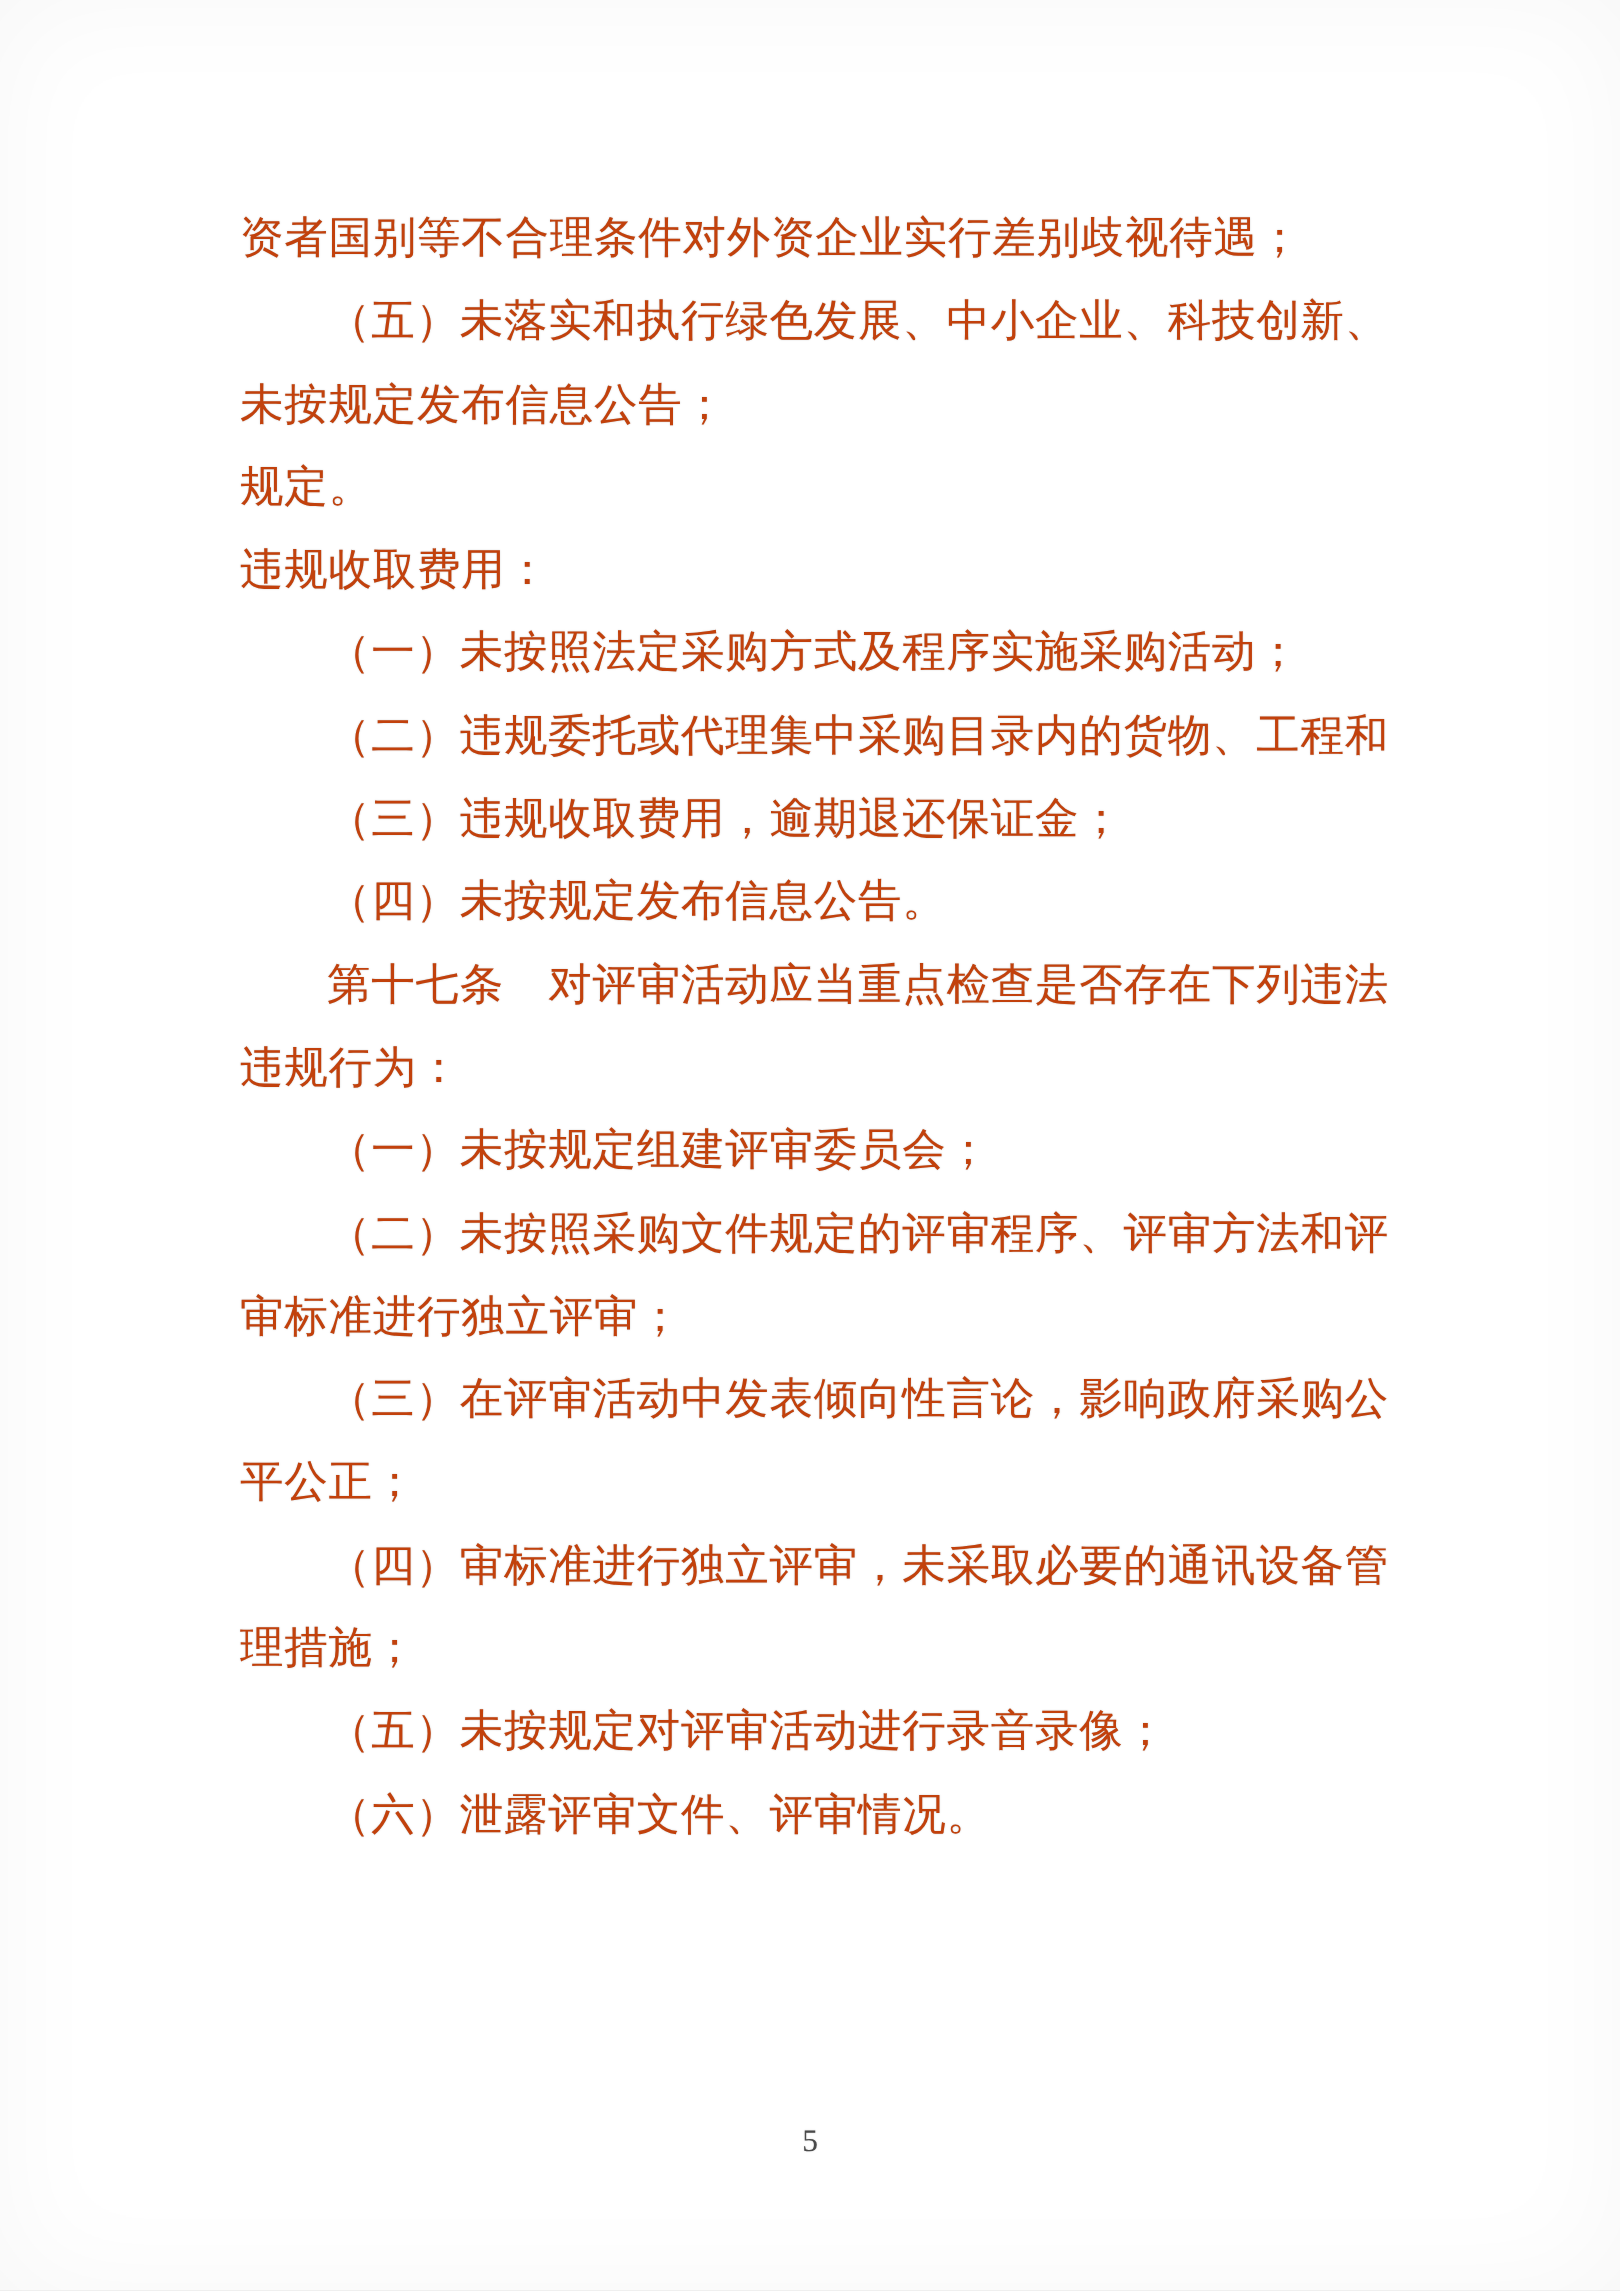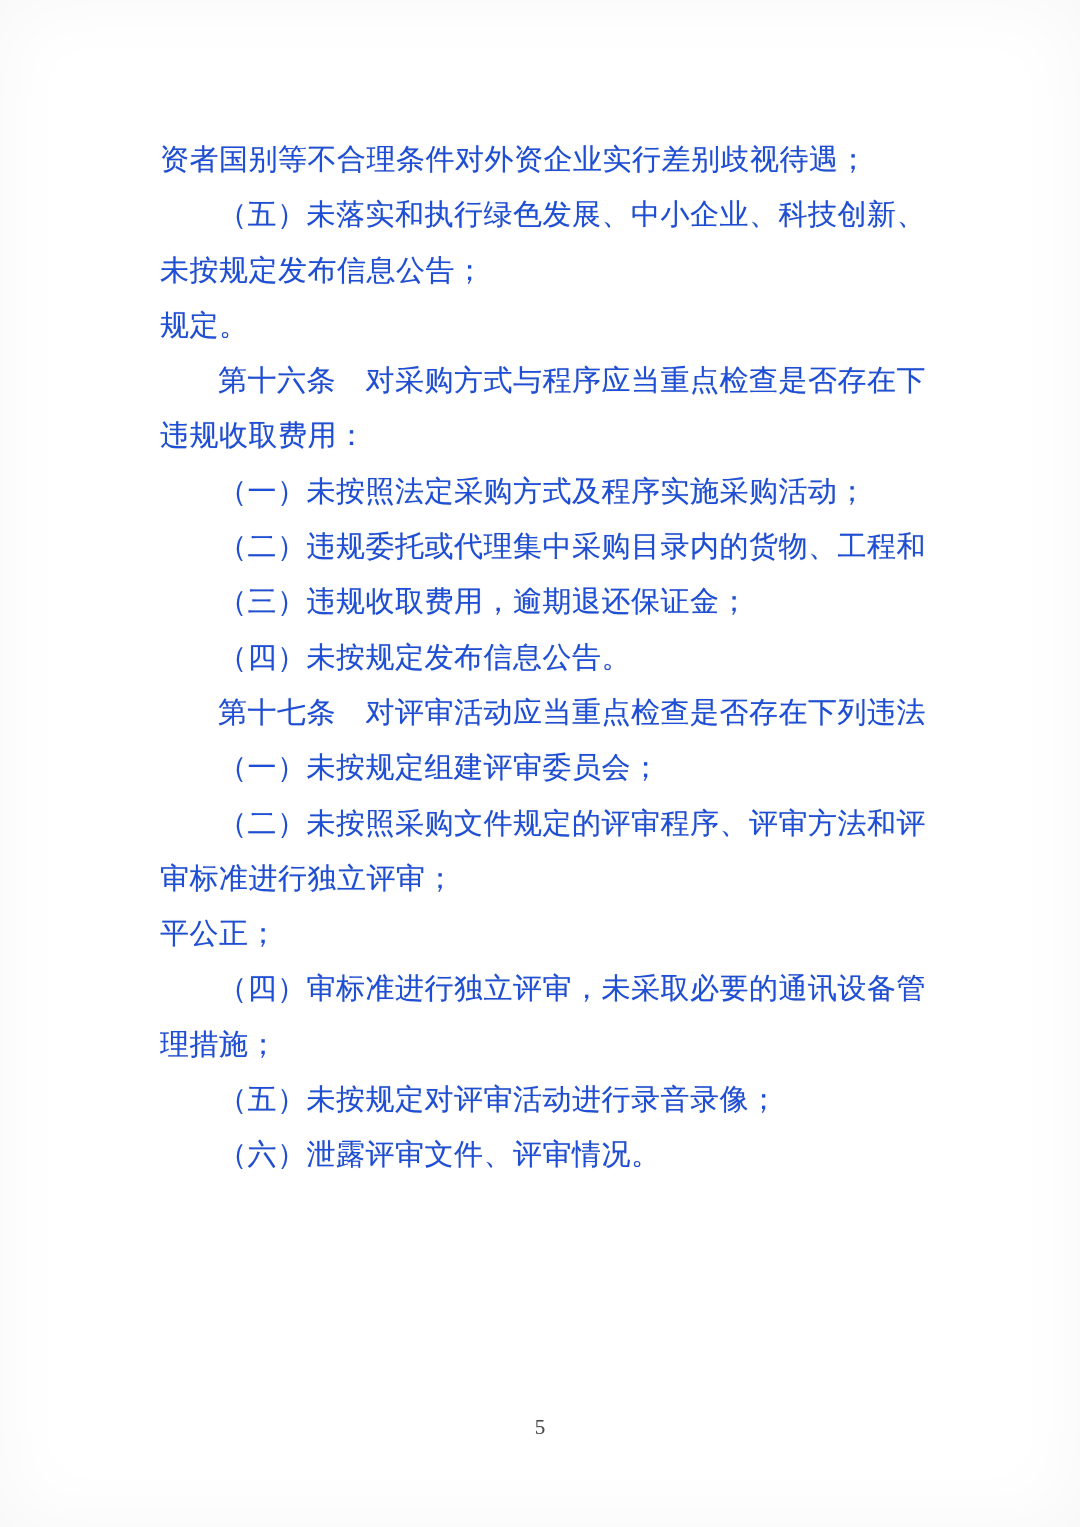--- a/index.html
+++ b/index.html
@@ -17,21 +17,21 @@
     box-shadow: inset 0 0 80px rgba(0,0,0,0.035);
     font-family: "Liberation Serif", "DejaVu Serif", serif;
   }
   .doc-body {
     position: absolute;
     left: 160px;
     top: 132px;
     width: 790px;
     font-size: 29px;
     line-height: 55.3px;
-    color: #1d4ed8;
+    color: #c2410c;
     text-shadow: 0 0 1px rgba(70,70,70,0.35);
   }
   .text-line {
     white-space: pre;       
     letter-spacing: 0.5px;
   }
   .text-line.indent {
     text-indent: 58px;      
   }
   .page-number {
@@ -48,30 +48,31 @@
 </style>
 </head>
 <body>
 
 <div class="page">
   <div class="doc-body" id="doc-body">
       <div class="text-line">资者国别等不合理条件对外资企业实行差别歧视待遇；</div>
       <div class="text-line indent">（五）未落实和执行绿色发展、中小企业、科技创新、</div>
       <div class="text-line">未按规定发布信息公告；</div>
       <div class="text-line">规定。</div>
-      <div class="text-line indent">第十六条　对采购方式与程序应当重点检查是否存在下</div>
       <div class="text-line">违规收取费用：</div>
       <div class="text-line indent">（一）未按照法定采购方式及程序实施采购活动；</div>
       <div class="text-line indent">（二）违规委托或代理集中采购目录内的货物、工程和</div>
       <div class="text-line indent">（三）违规收取费用，逾期退还保证金；</div>
       <div class="text-line indent">（四）未按规定发布信息公告。</div>
       <div class="text-line indent">第十七条　对评审活动应当重点检查是否存在下列违法</div>
+      <div class="text-line">违规行为：</div>
       <div class="text-line indent">（一）未按规定组建评审委员会；</div>
       <div class="text-line indent">（二）未按照采购文件规定的评审程序、评审方法和评</div>
       <div class="text-line">审标准进行独立评审；</div>
+      <div class="text-line indent">（三）在评审活动中发表倾向性言论，影响政府采购公</div>
       <div class="text-line">平公正；</div>
       <div class="text-line indent">（四）审标准进行独立评审，未采取必要的通讯设备管</div>
       <div class="text-line">理措施；</div>
       <div class="text-line indent">（五）未按规定对评审活动进行录音录像；</div>
       <div class="text-line indent">（六）泄露评审文件、评审情况。</div>
     </div>
   <div class="page-number">5</div>
 </div>
 
 </body></html>

